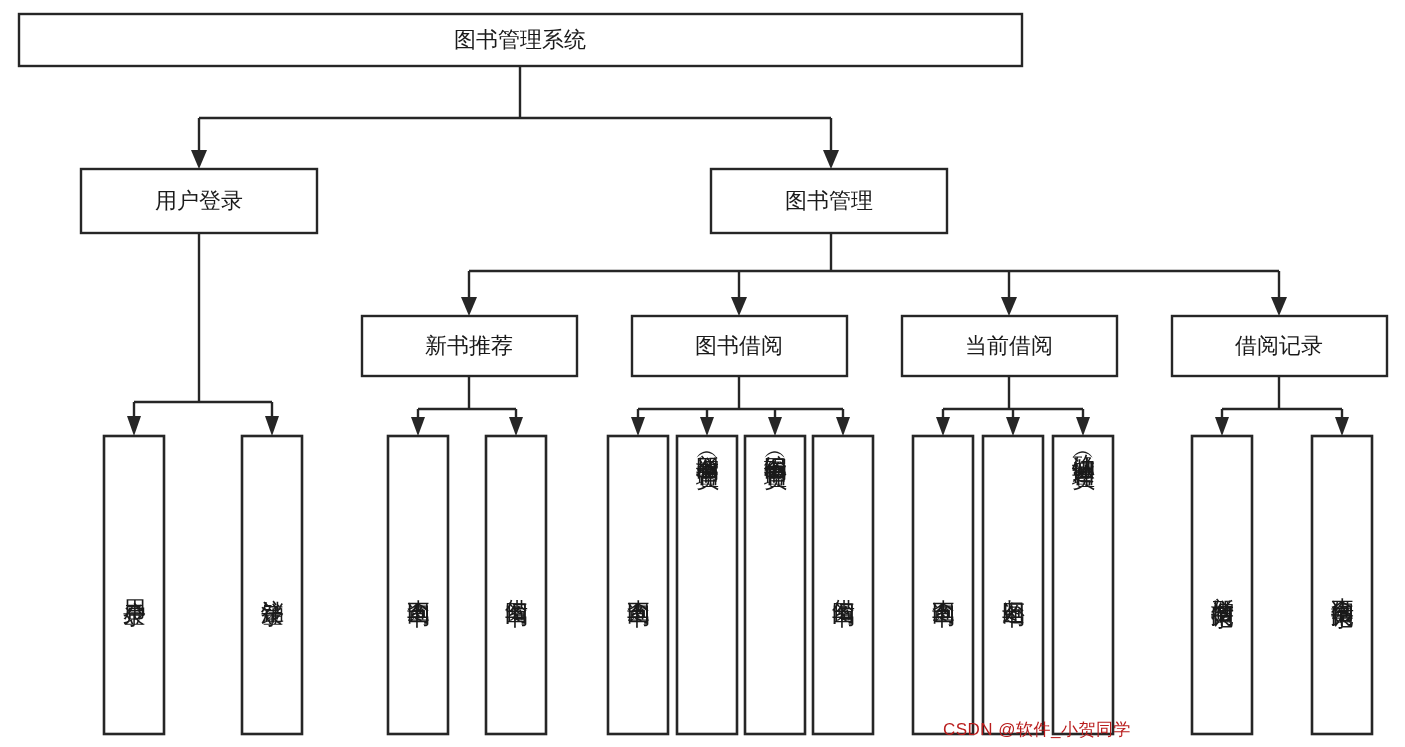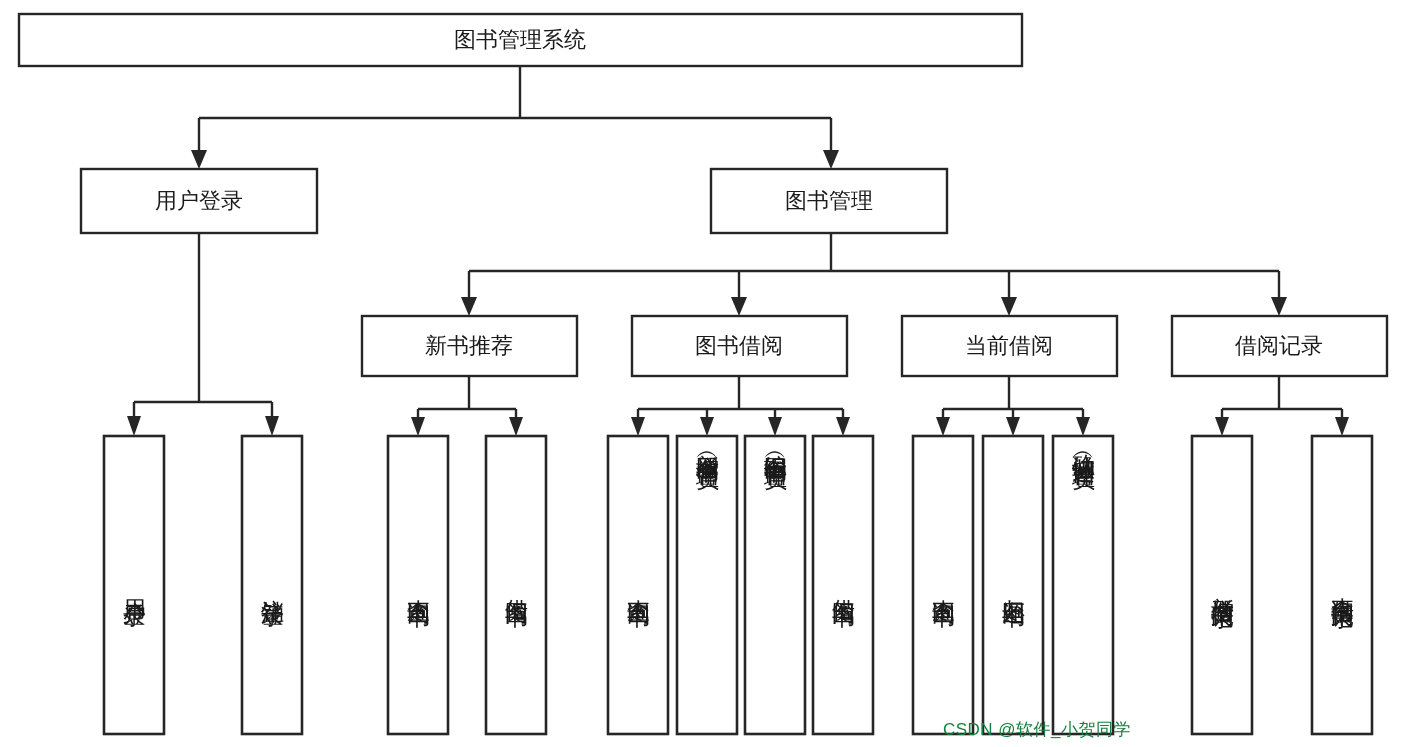--- a/index.html
+++ b/index.html
@@ -70,21 +70,21 @@
     color: #1a1a1a;
     white-space: nowrap;
     text-align: center;
   }
   .watermark {
     position: absolute;
     right: 10px;
     bottom: 6px;
     font-family: "Liberation Sans", "DejaVu Sans", sans-serif;
     font-size: 17px;
-    color: #15803d;
+    color: #b91c1c;
     letter-spacing: 0.5px;
     white-space: nowrap;
   }
 </style>
 </head>
 <body>
 
 <div id="diagram-root">
 
   <svg class="canvas" viewBox="0 0 1405 747">

